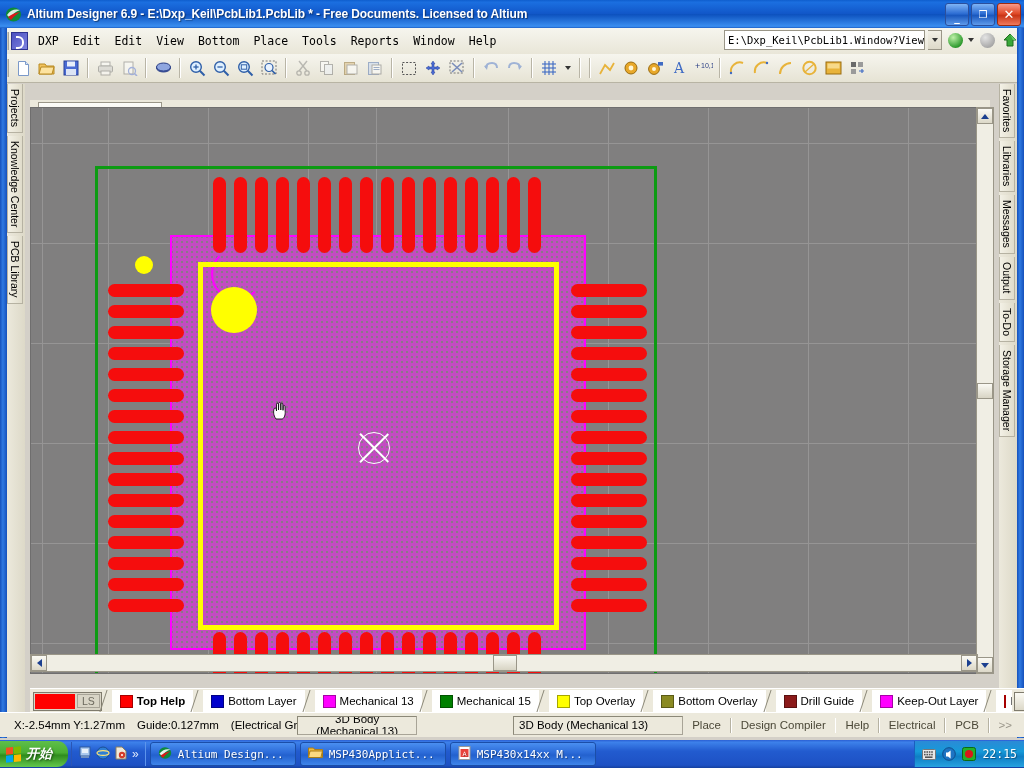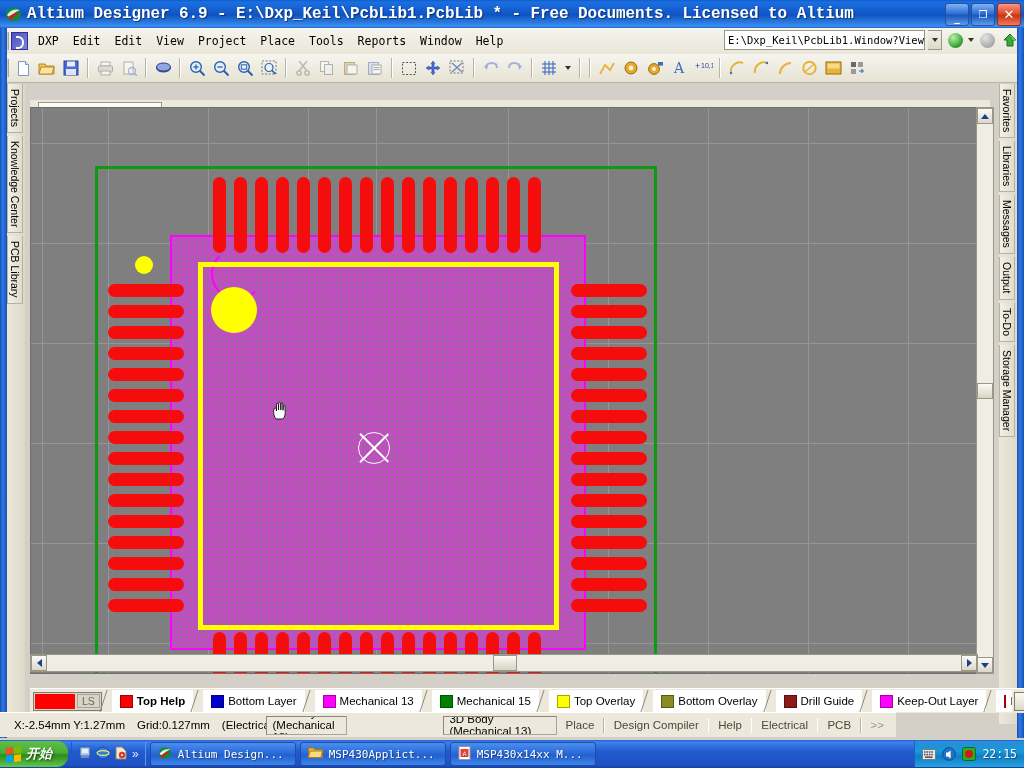--- a/index.html
+++ b/index.html
@@ -15,21 +15,21 @@
   
   .titlebar{
     position:absolute;left:0;top:0;width:1024px;height:28px;
     background:linear-gradient(180deg,#0f5ecd 0%,#1b6fe0 8%,#1157c9 48%,#0d52bf 52%,#3a8ef0 94%,#1c5fc6 100%);
     display:flex;align-items:center;
   }
   .titlebar .tb-icon{
     width:17px;height:17px;margin-left:5px;margin-right:5px;position:relative;flex:none;
   }
   .titlebar .tb-text{
-    color:#fff;font-family:Liberation Mono, monospace;font-size:16px;font-weight:bold;
+    color:#fff;font-family:Liberation Sans, sans-serif;font-size:12px;font-weight:bold;
     white-space:nowrap;text-shadow:1px 1px 1px rgba(0,0,0,.45);
     letter-spacing:-0.1px;
   }
   .win-btns{position:absolute;right:3px;top:3px;display:flex;gap:2px;}
   .win-btn{
     width:22px;height:21px;border-radius:3px;border:1px solid #2b4f9c;
     display:flex;align-items:center;justify-content:center;
     color:#fff;font-size:11px;font-weight:bold;
     background:linear-gradient(180deg,#7fb4f5,#2f6fd4 45%,#1a58be 55%,#5f9bea);
   }
@@ -180,22 +180,22 @@
   .ltab-sl{width:10px;height:22px;background:#ece9dc;position:relative;flex:none;}
   .ltab-sl:before{content:"";position:absolute;left:1px;top:0;width:1px;height:22px;background:#8b8878;
     transform:skewX(-18deg);}
   .lb-spin{display:flex;margin-left:2px;}
   .lb-spin div{width:14px;height:17px;background:linear-gradient(180deg,#fbfaf4,#dcd8c8);
     border:1px solid #7f7b6d;display:flex;align-items:center;justify-content:center;}
   .lb-div{width:1px;height:17px;background:#b6b2a2;}
 
   
   .statusbar{
-    position:absolute;left:0;top:712px;width:896px;height:24px;
-    background:#ece9dc;border-top:1px solid #fff;display:flex;align-items:center;
+    position:absolute;left:0;top:712px;width:1024px;height:24px;
+    background:#ece9dc;border-top:1px solid #fff;display:flex;align-items:center;text-align:center;
   }
   .st-cell{font-size:11.5px;color:#000;padding:0 6px;white-space:nowrap;}
   .st-panel{border:1px solid #a8a497;border-top-color:#8b8878;border-left-color:#8b8878;
     height:17px;display:flex;align-items:center;padding:0 5px;font-size:11.5px;overflow:hidden;}
   .st-btn{font-size:11.5px;color:#4b4838;padding:0 9px;white-space:nowrap;}
   .st-sep{width:1px;height:15px;background:#b6b2a2;border-right:1px solid #fff;}
 
   
   .taskbar{
     position:absolute;left:0;top:740px;width:1024px;height:28px;
@@ -257,21 +257,21 @@
     </div>
   </div>
 
   <div class="menubar">
     <div class="grip"></div>
     <div class="dxp-logo"></div>
     <div class="menu-item">DXP</div>
     <div class="menu-item">Edit</div>
     <div class="menu-item">Edit</div>
     <div class="menu-item">View</div>
-    <div class="menu-item">Project</div>
+    <div class="menu-item">Bottom</div>
     <div class="menu-item">Place</div>
     <div class="menu-item">Tools</div>
     <div class="menu-item">Reports</div>
     <div class="menu-item">Window</div>
     <div class="menu-item">Help</div>
 
     <div class="addr-wrap">
       <div class="addr-box">E:\Dxp_Keil\PcbLib1.Window?View</div>
       <div class="addr-drop">
         <span class="tri-d"></span>
@@ -741,21 +741,21 @@
 
     </div>
     <div class="lb-div"></div>
 
     <div class="lb-div"></div>
 
   </div>
 
   <div class="statusbar">
     <div class="st-cell" style="margin-left:8px;">X:-2.54mm Y:1.27mm</div>
-    <div class="st-cell">Grid:0.127mm</div>
+    <div class="st-cell">Guide:0.127mm</div>
     <div class="st-cell" style="width:84px;overflow:hidden;">(Electrical Grid</div>
     <div class="st-panel" style="width:150px;">3D Body (Mechanical 13)</div>
     <div class="st-panel" style="width:220px;margin-left:96px;">3D Body (Mechanical 13)</div>
     <div style="flex:1"></div>
     <div class="st-btn">Place</div>
     <div class="st-sep"></div>
     <div class="st-btn">Design Compiler</div>
     <div class="st-sep"></div>
     <div class="st-btn">Help</div>
     <div class="st-sep"></div>

